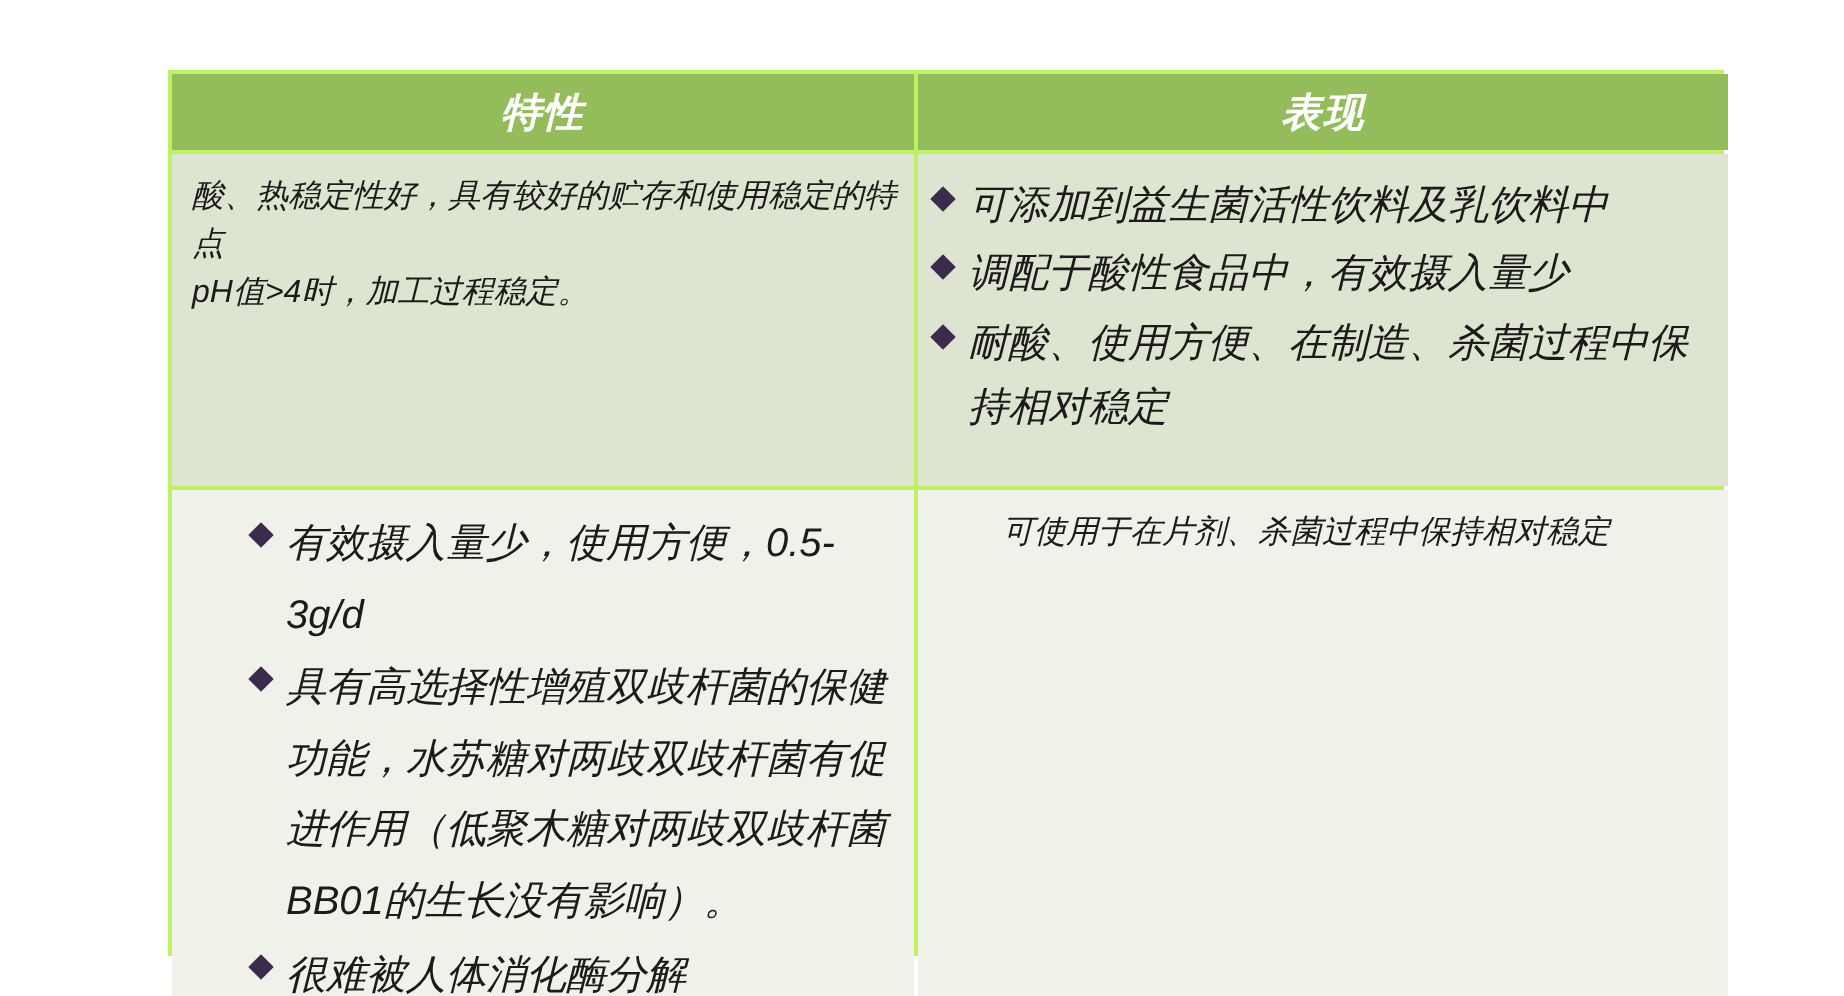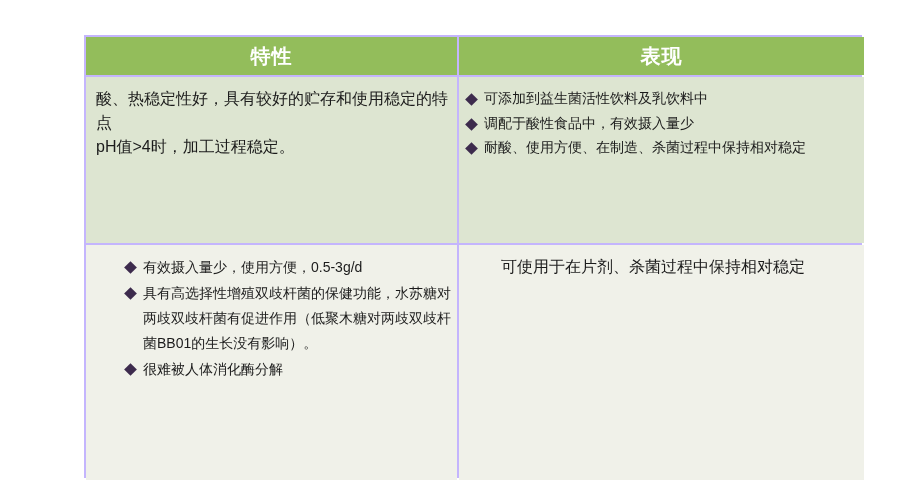--- a/index.html
+++ b/index.html
@@ -19,21 +19,22 @@
     overflow: hidden;
   }
 
   
   .table-wrap {
     position: absolute;
     left: 84px;
     top: 35px;
     width: 778px;
     height: 443px;
-    background: #c4b5fd;
+    background: #bef264;
+    font-style: italic;
   }
 
   table.feature-table {
     width: 100%;
     height: 100%;
     border-collapse: separate;
     border-spacing: 2px 2px;
     table-layout: fixed;
   }
 
@@ -80,21 +81,21 @@
   ul.bullets {
     list-style: none;
     margin: 0;
     padding: 0;
   }
 
   ul.bullets li {
     position: relative;
     padding-left: 17px;
     margin-bottom: 2px;
-    font-size: 14px;
+    font-size: 20px;
     line-height: 1.62;
     color: #1b1b1b;
   }
 
   ul.bullets.loose li { line-height: 1.78; margin-bottom: 1px; }
 
   ul.bullets li .dia {
     position: absolute;
     left: 0px;
     top: 8px;

